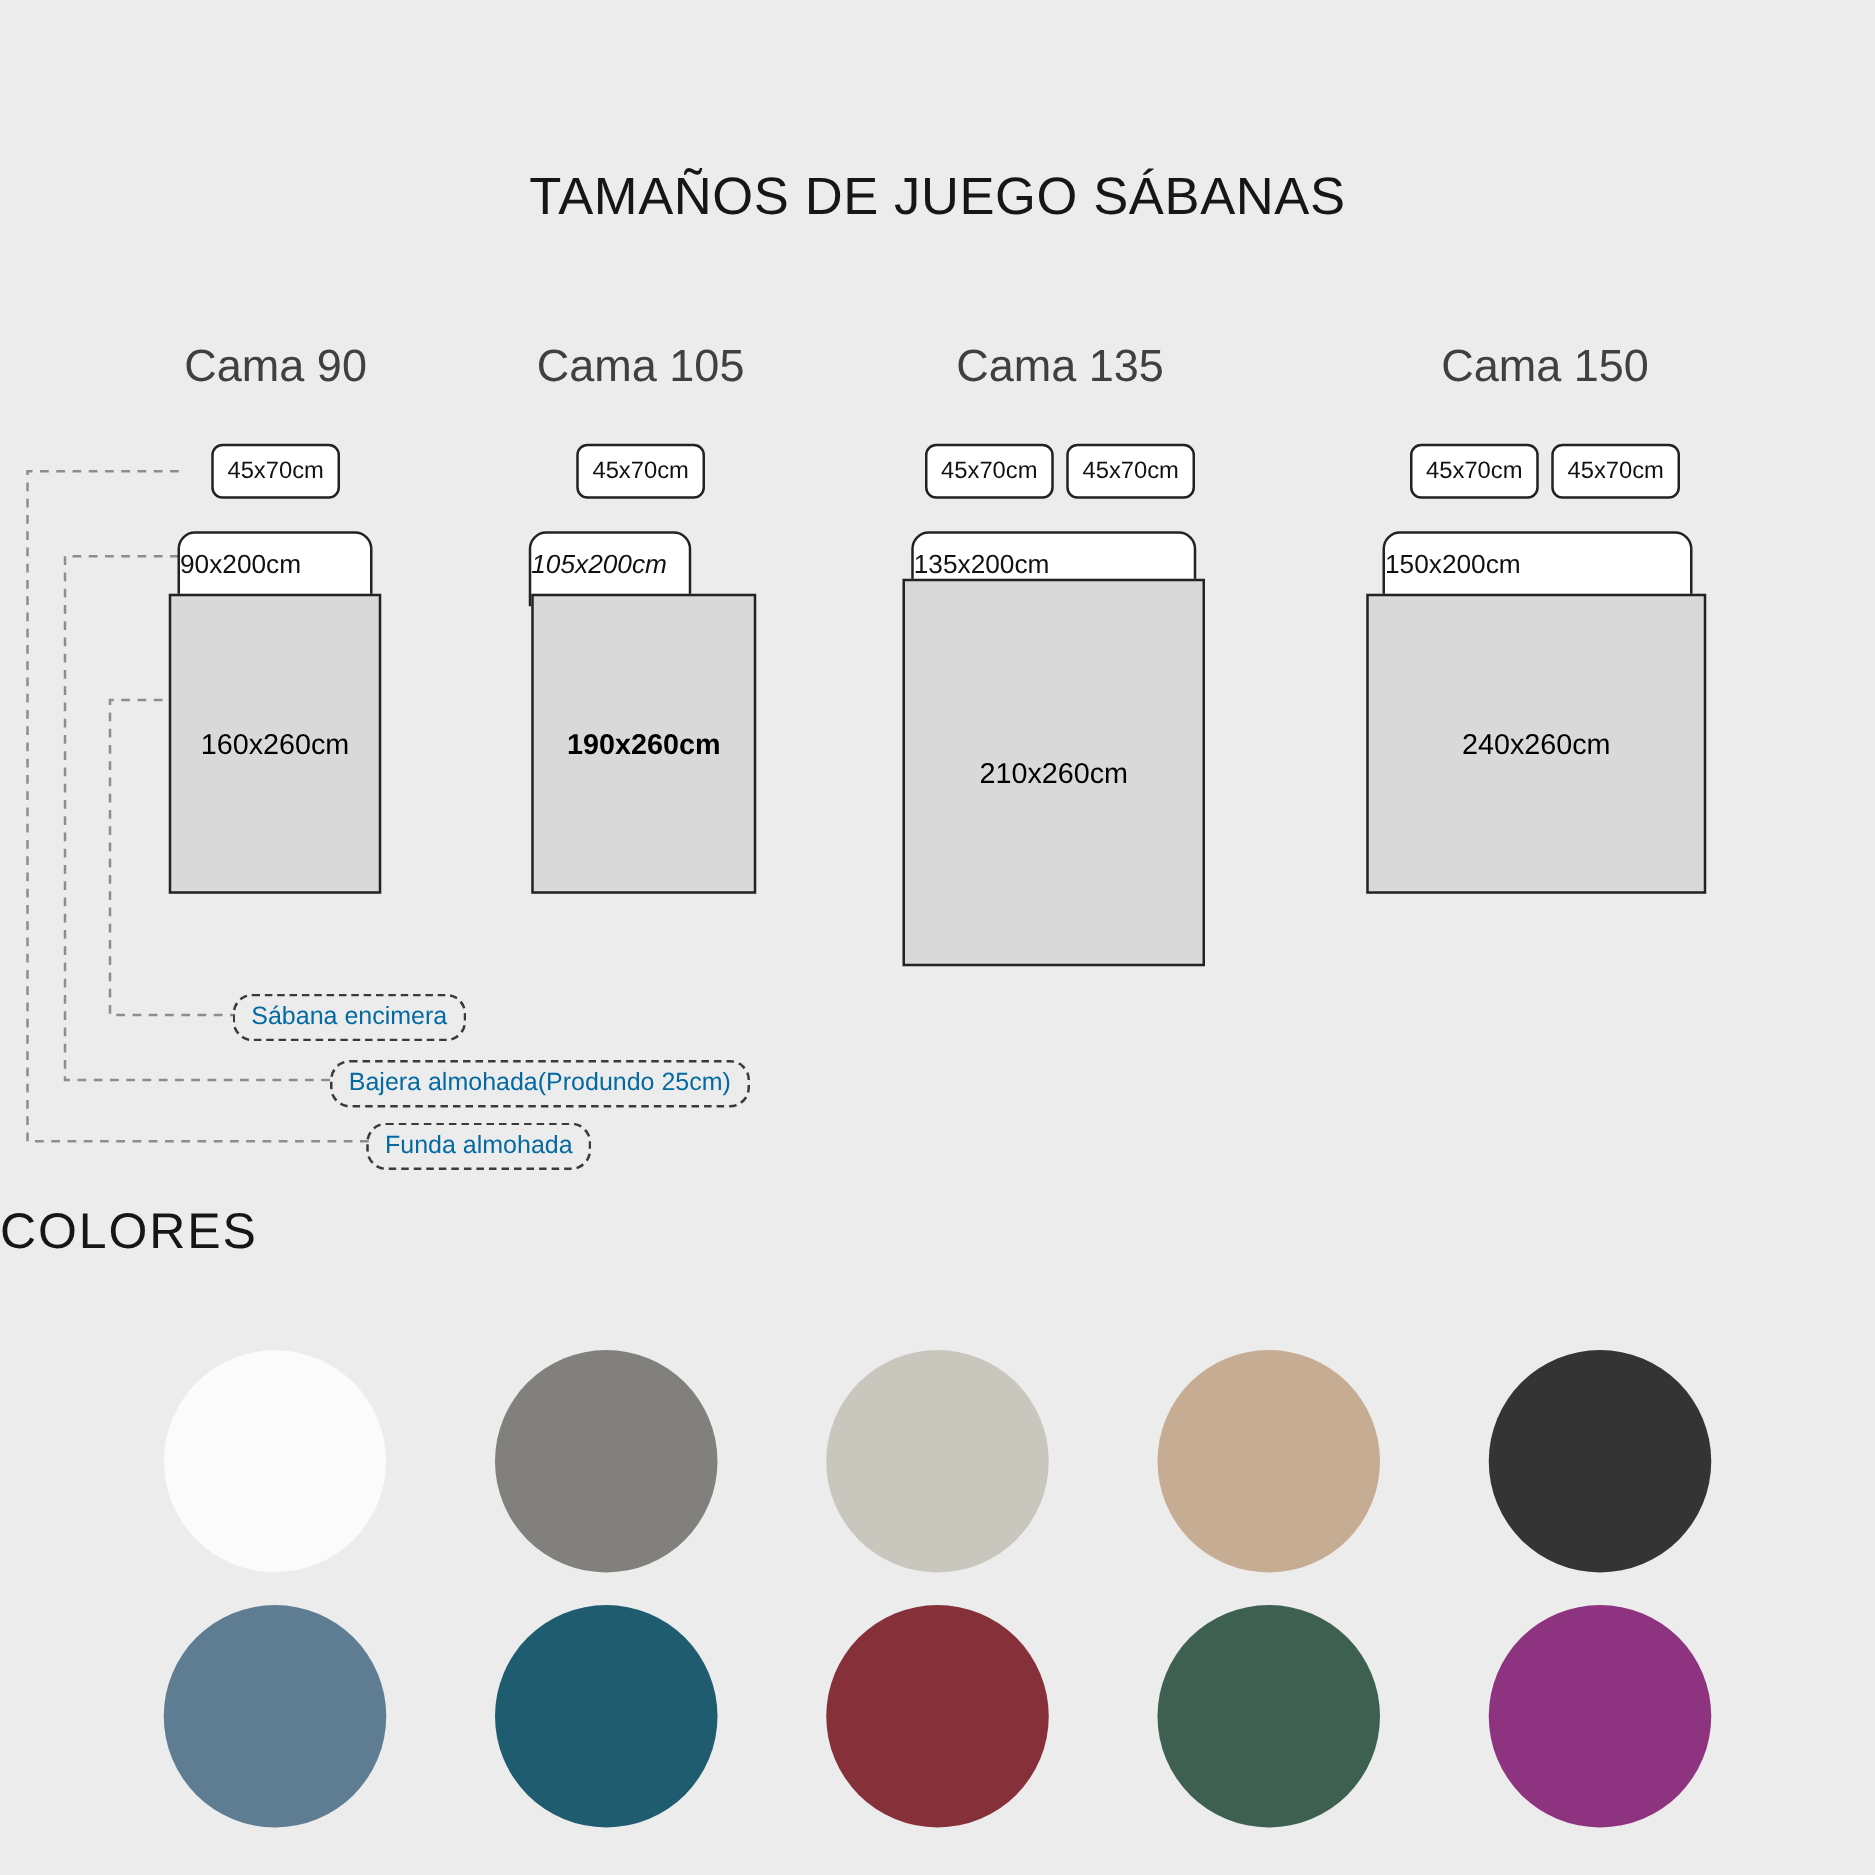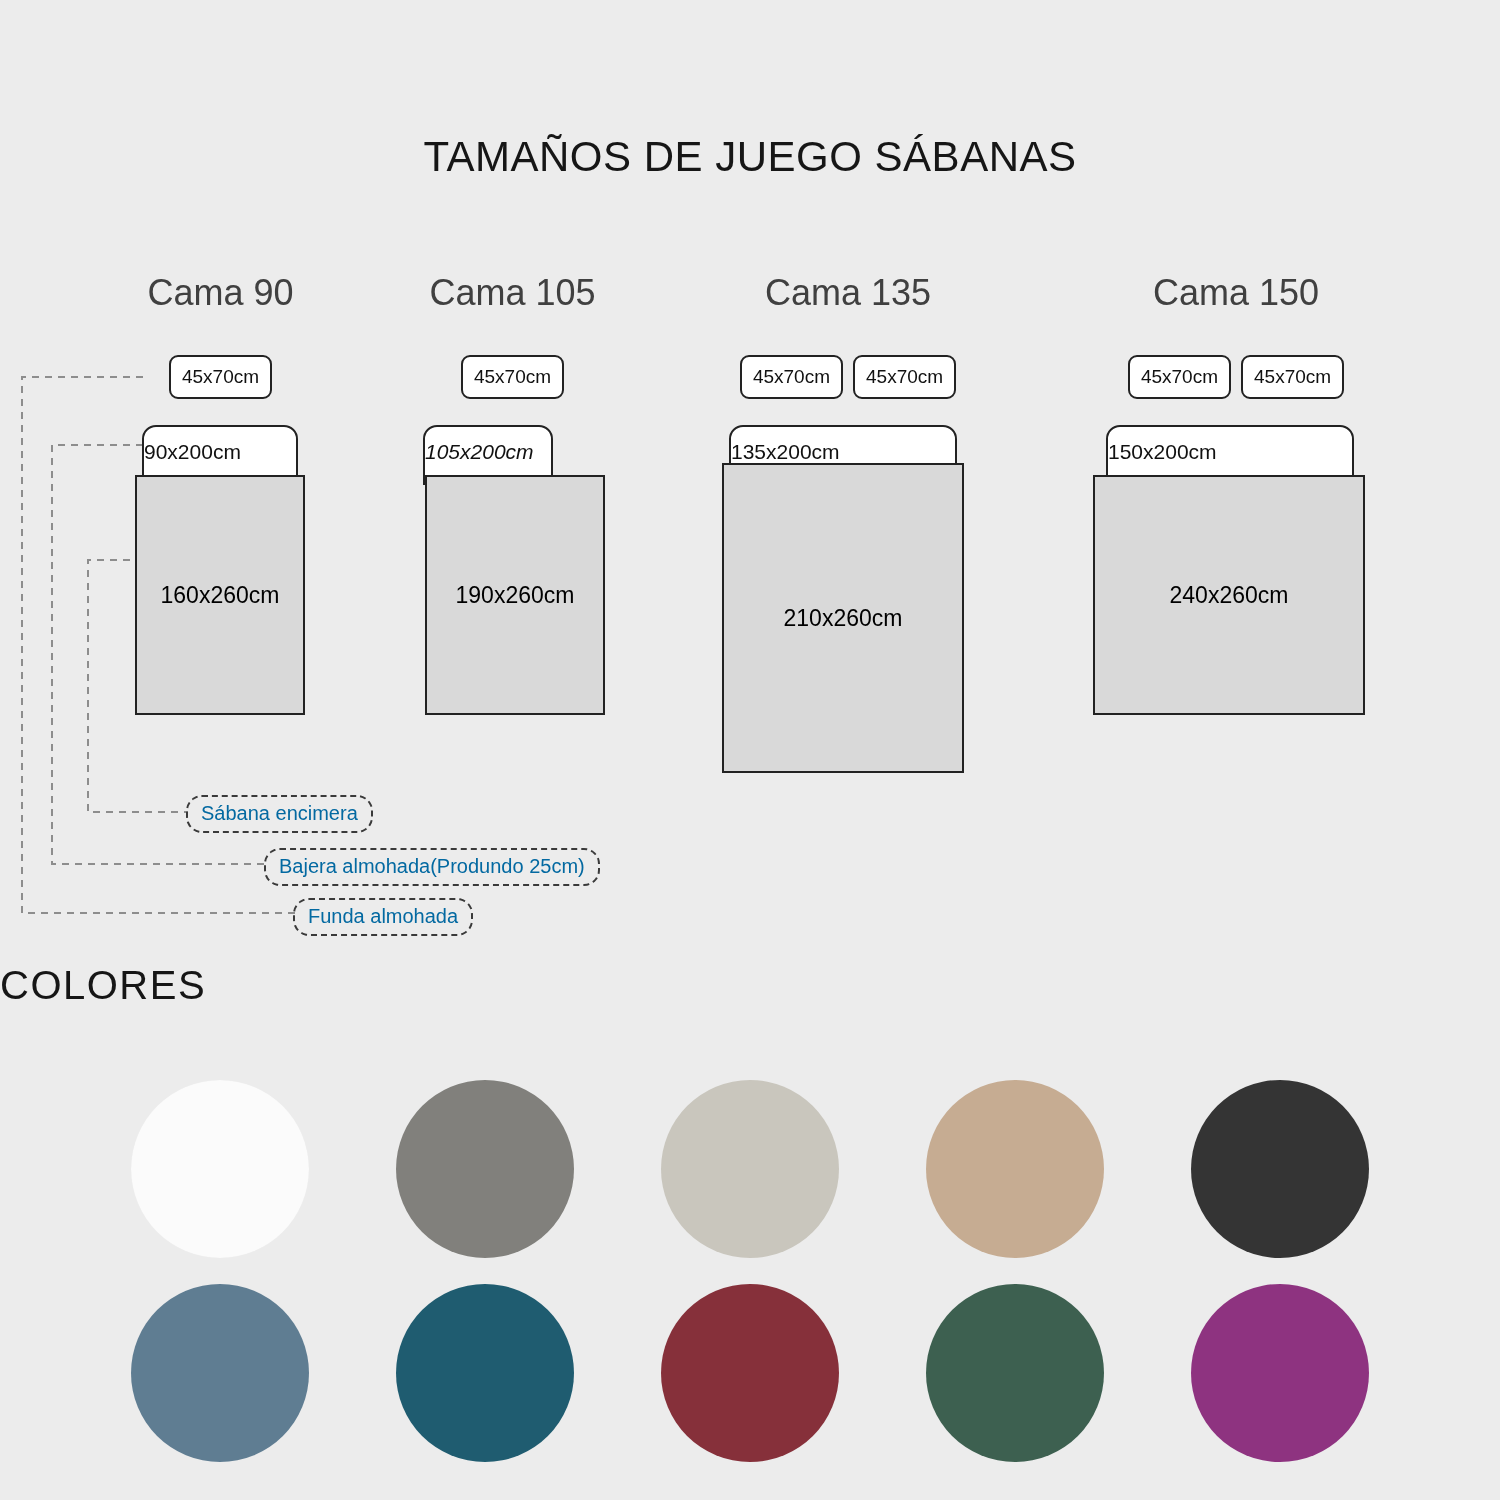--- a/index.html
+++ b/index.html
@@ -130,21 +130,21 @@
 
   <div class="col" style="left:400px; width:225px; height:950px;">
     <div class="col-title">Cama 105</div>
     <div class="pillows">
       <div class="pillow">45x70cm</div>
     </div>
     <div class="bed" style="left:0; top:425px; width:225px; height:300px;">
       <div class="sheet" style="left:23px; top:0; width:130px; height:60px;font-style:italic;">
         <span>105x200cm</span>
       </div>
-      <div class="duvet" style="left:25px; top:50px; width:180px; height:240px;">
+      <div class="duvet" style="left:25px; top:50px; width:180px; height:240px;font-weight:bold;">
         <span>190x260cm</span>
       </div>
     </div>
   </div>
 
   <div class="col" style="left:718px; width:260px; height:950px;">
     <div class="col-title">Cama 135</div>
     <div class="pillows">
       <div class="pillow">45x70cm</div>
       <div class="pillow">45x70cm</div>

